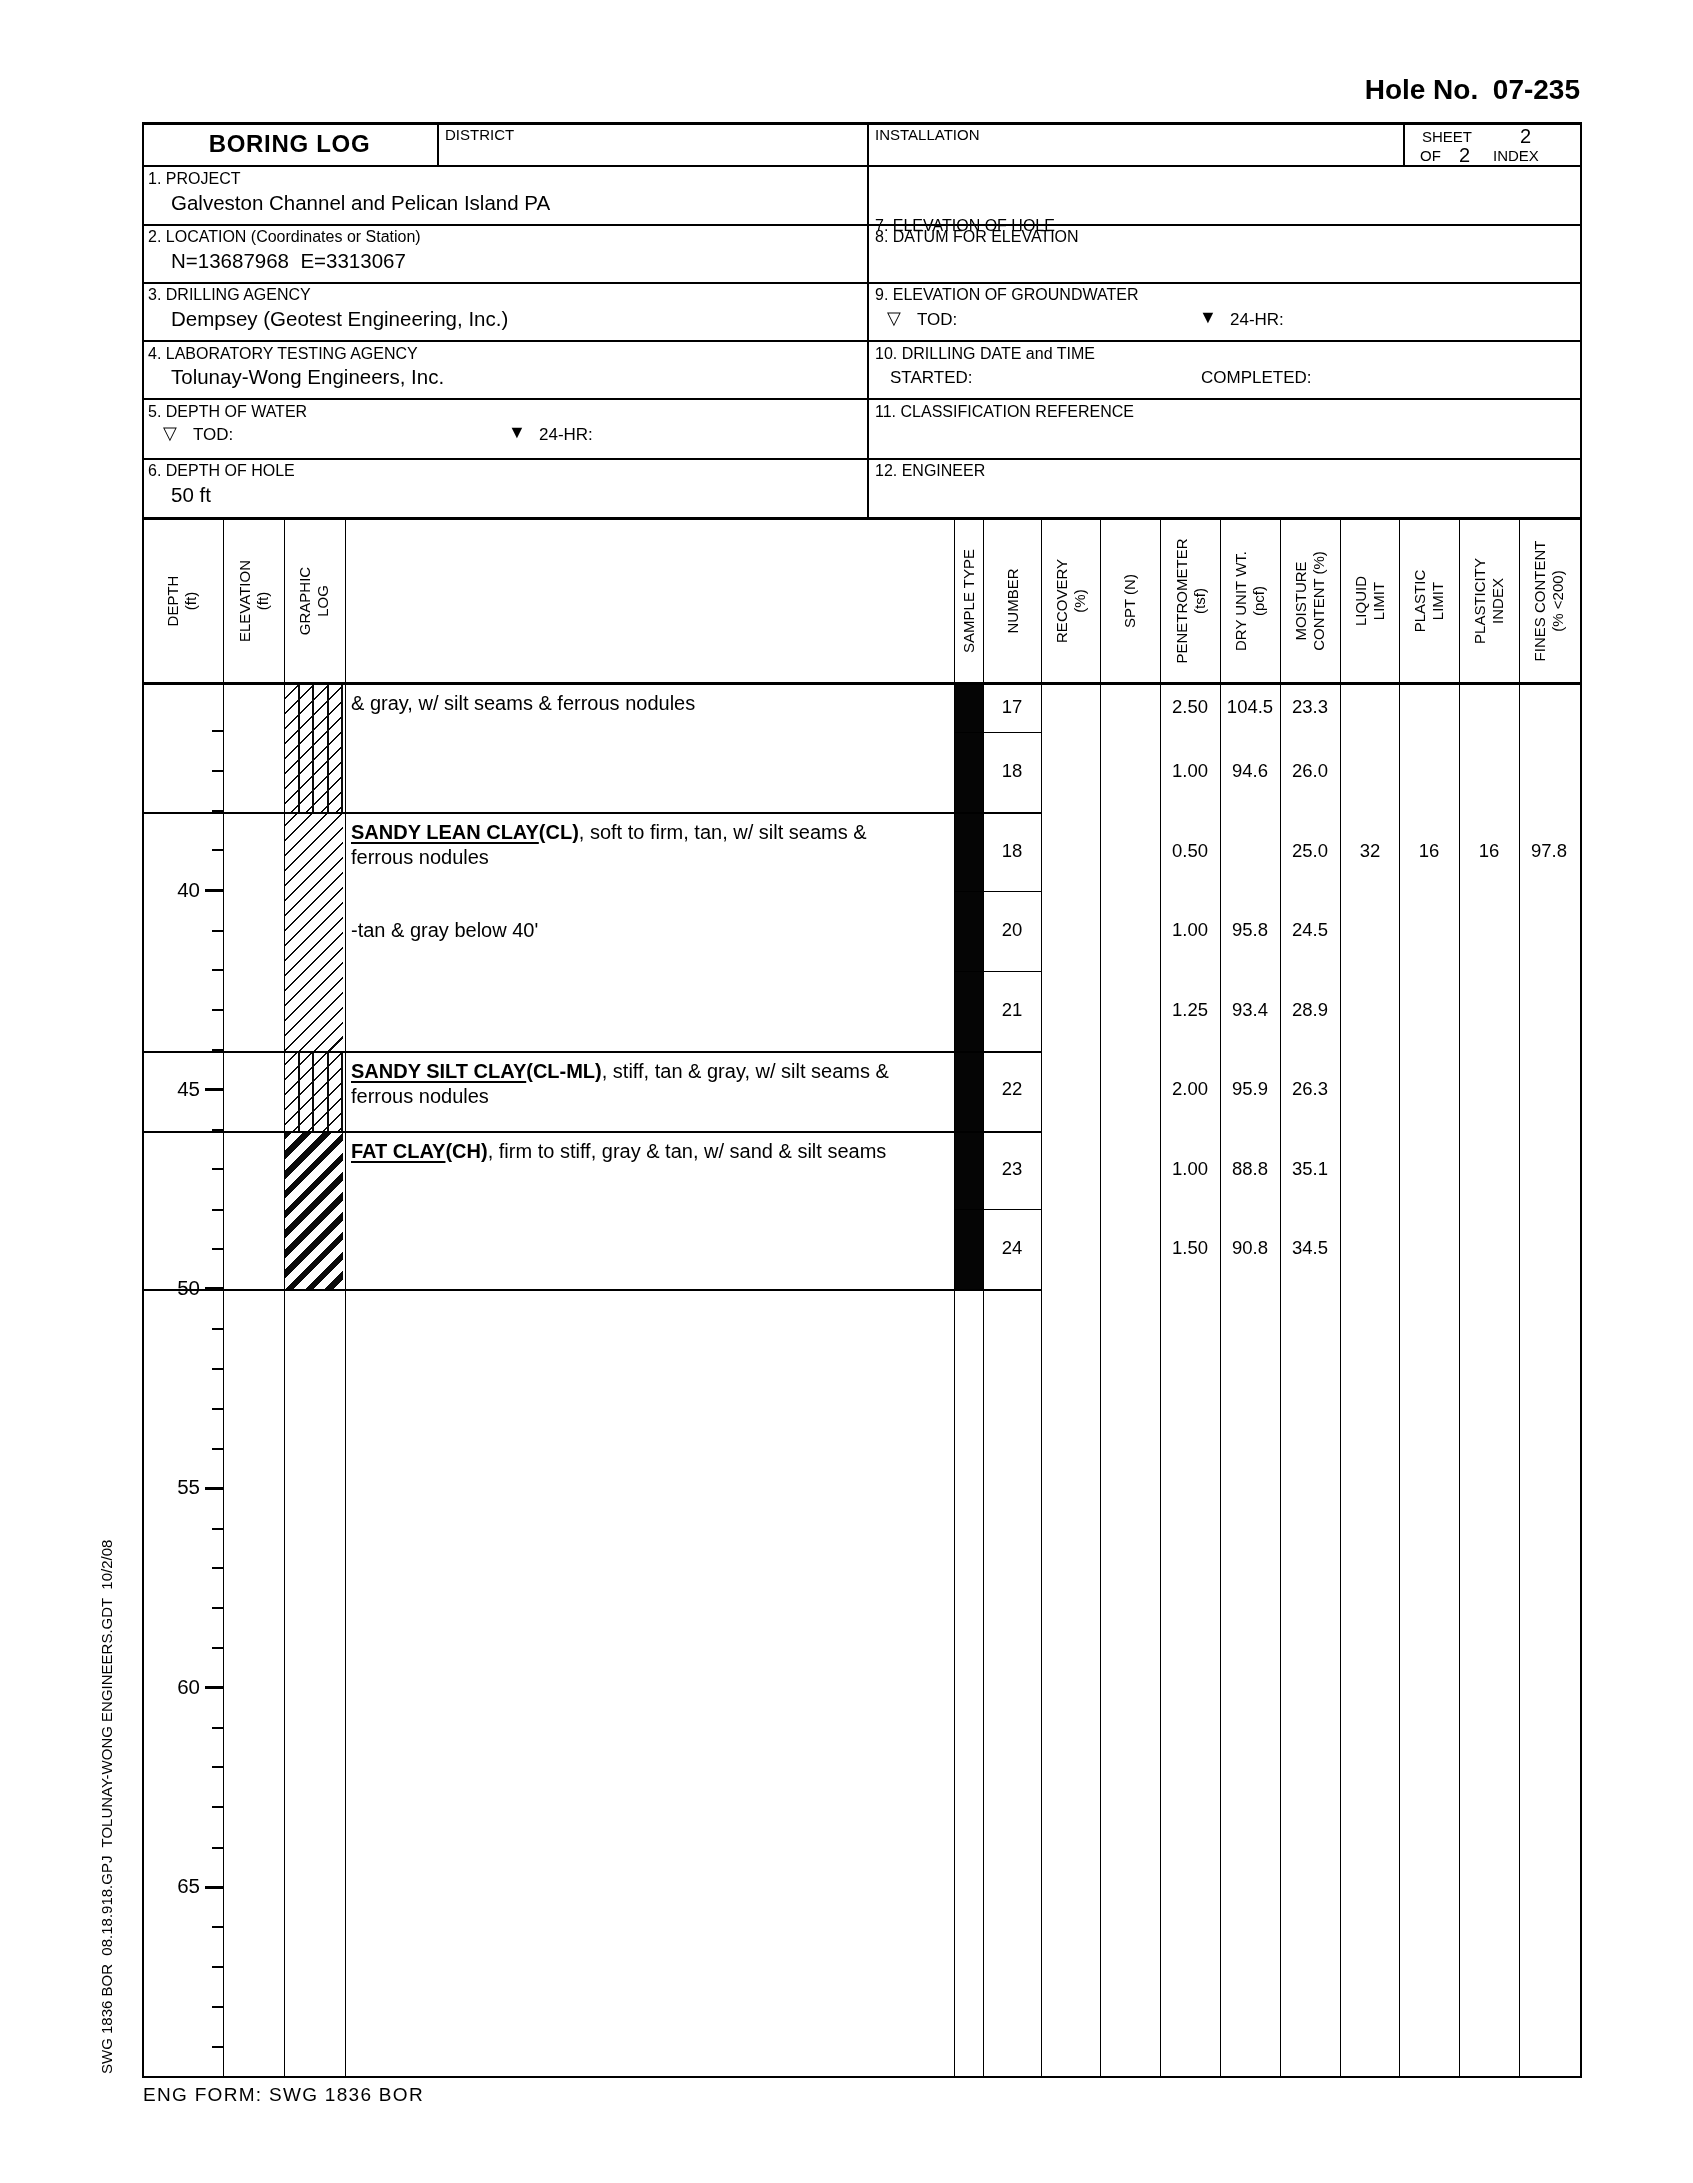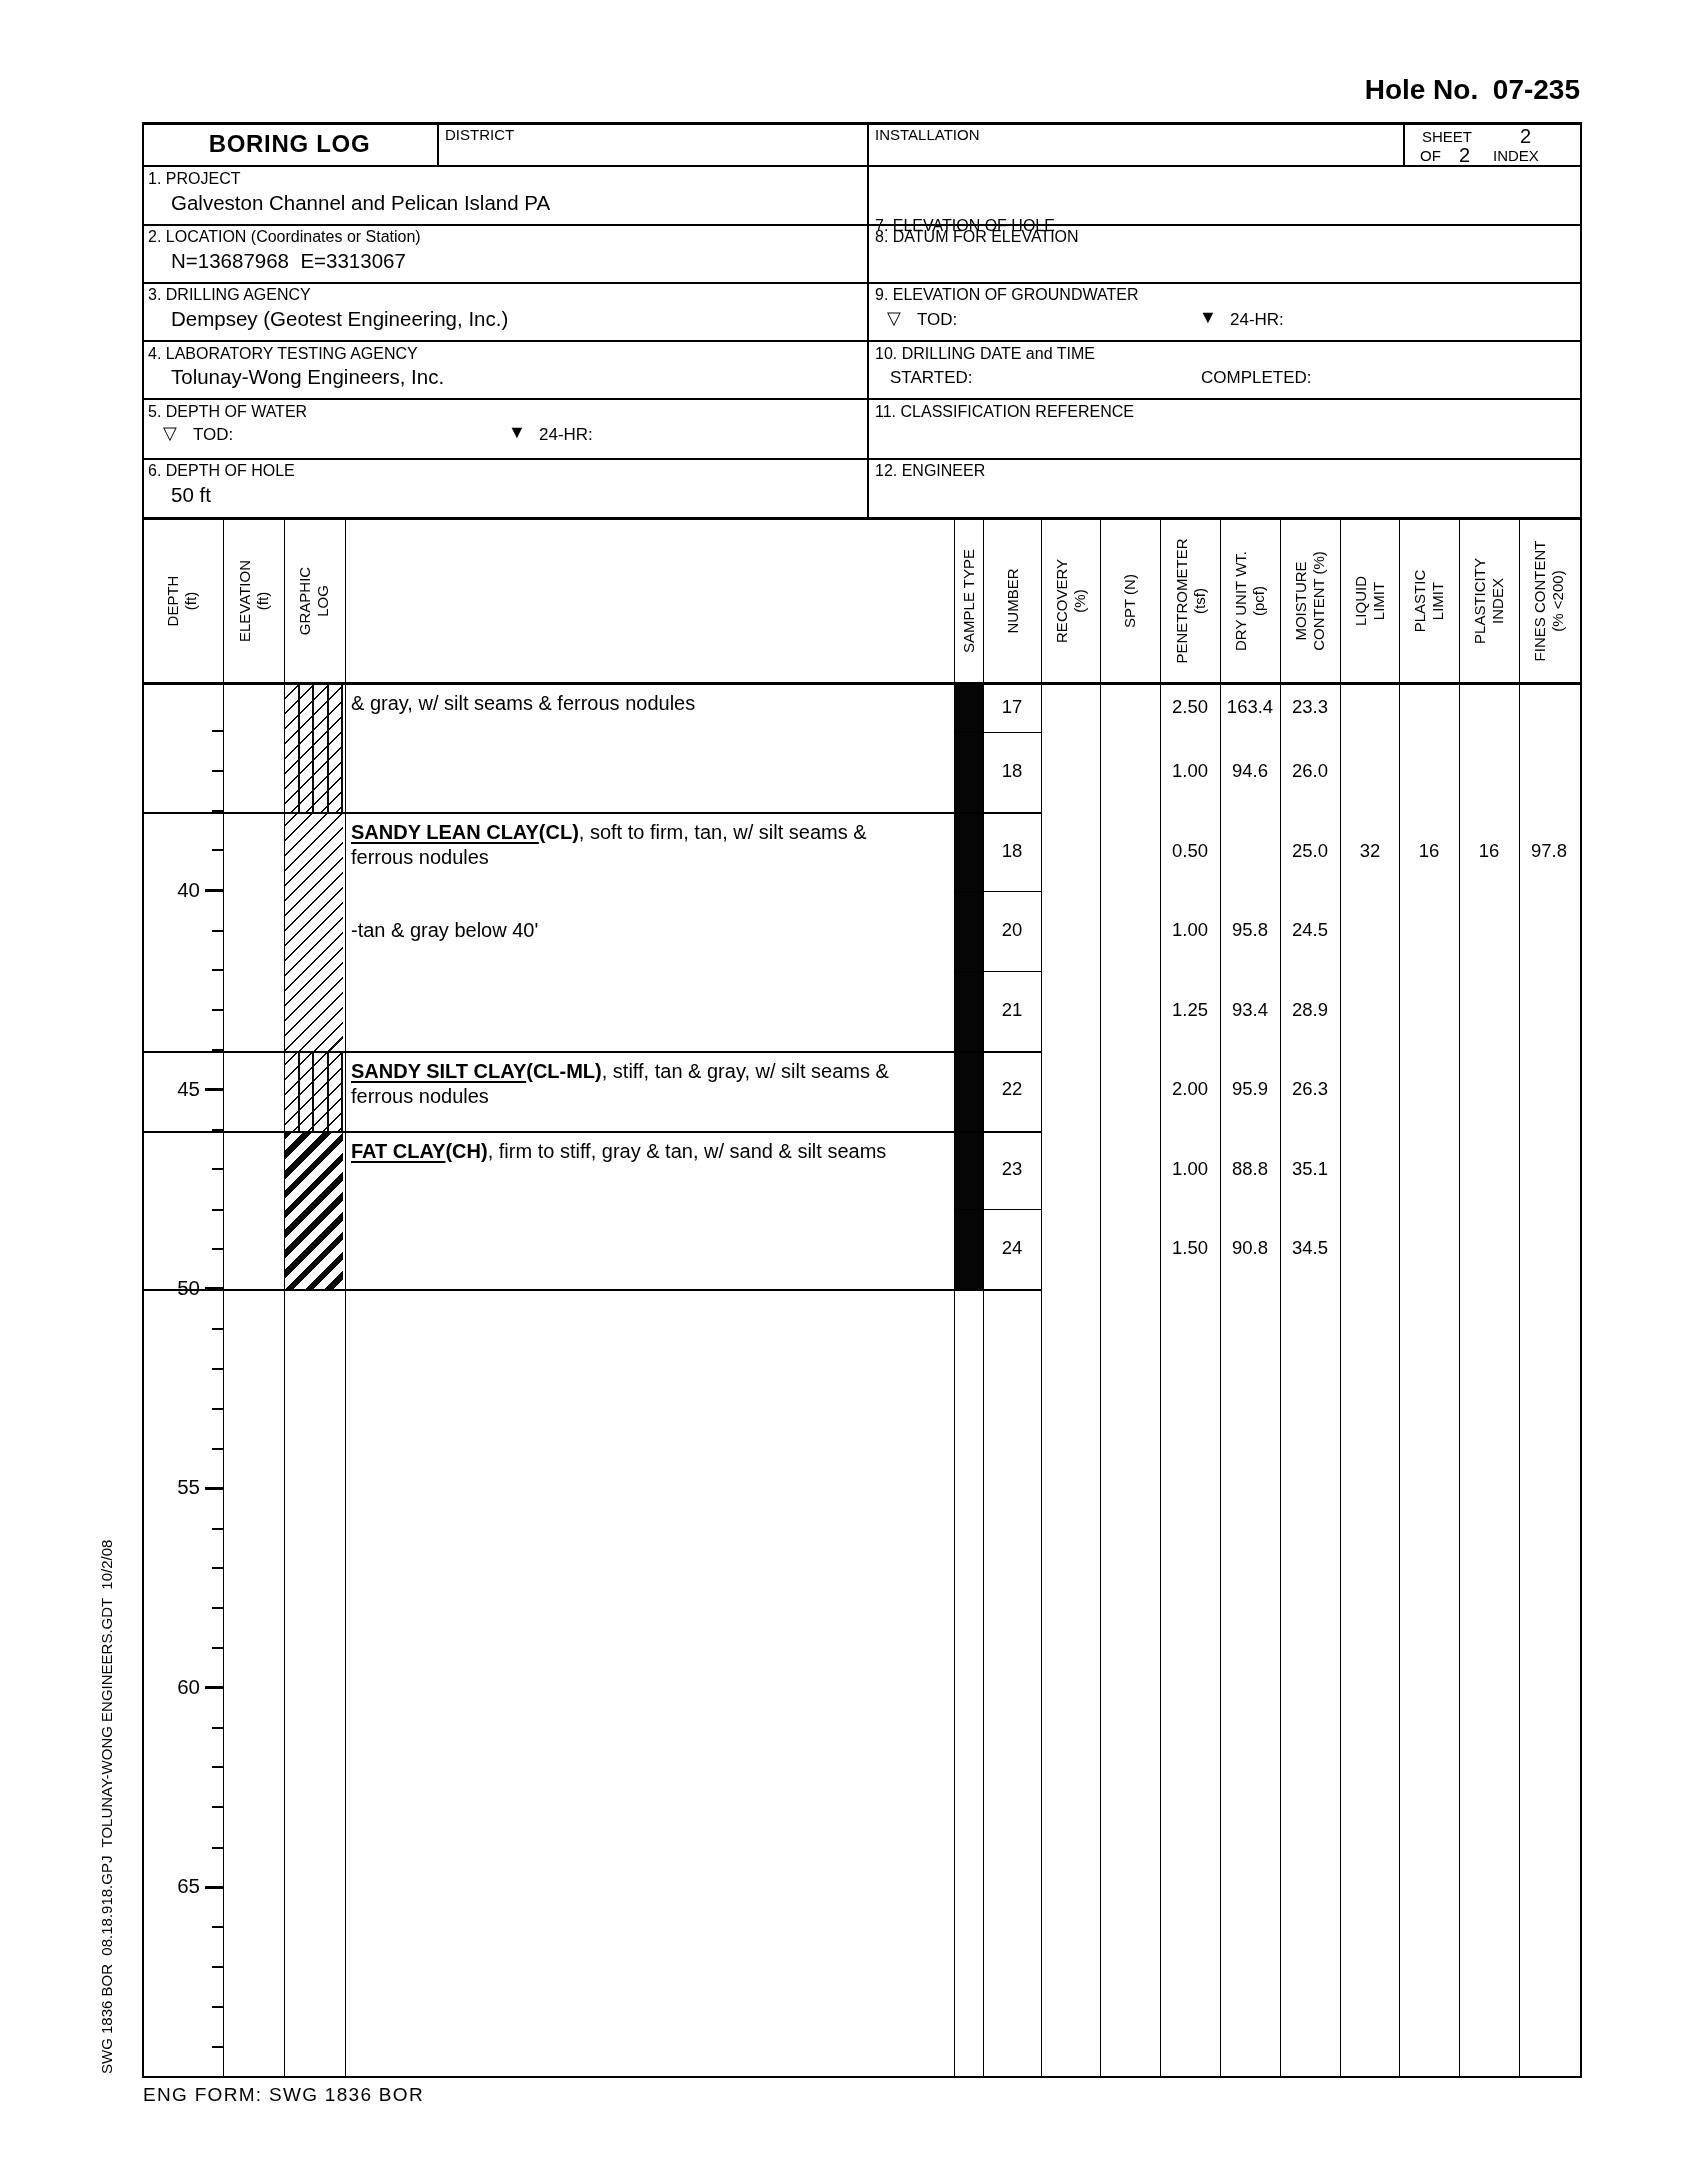--- a/index.html
+++ b/index.html
@@ -285,21 +285,21 @@
   <div class="mat" style="top:820px;"><span class="lname">SANDY LEAN CLAY</span><span class="lcode">(CL)</span><span>, soft to firm, tan, w/ silt seams &amp; ferrous nodules</span></div>
   <div class="mat" style="top:918px;">-tan &amp; gray below 40'</div>
   <div class="mat" style="top:1059px;"><span class="lname">SANDY SILT CLAY</span><span class="lcode">(CL-ML)</span><span>, stiff, tan &amp; gray, w/ silt seams &amp; ferrous nodules</span></div>
   <div class="mat" style="top:1139px;"><span class="lname">FAT CLAY</span><span class="lcode">(CH)</span><span>, firm to stiff, gray &amp; tan, w/ sand &amp; silt seams</span></div>
 
   <div class="srow" style="top:696px;">
     <span class="cv col-num">17</span>
       <span class="cv col-rec"></span>
       <span class="cv col-spt"></span>
       <span class="cv col-pen">2.50</span>
-      <span class="cv col-dry">163.4</span>
+      <span class="cv col-dry">104.5</span>
       <span class="cv col-moi">23.3</span>
       <span class="cv col-ll"></span>
       <span class="cv col-pl"></span>
       <span class="cv col-pi"></span>
       <span class="cv col-fc"></span>
   </div>
   <div class="srow" style="top:760px;">
     <span class="cv col-num">18</span>
       <span class="cv col-rec"></span>
       <span class="cv col-spt"></span>

